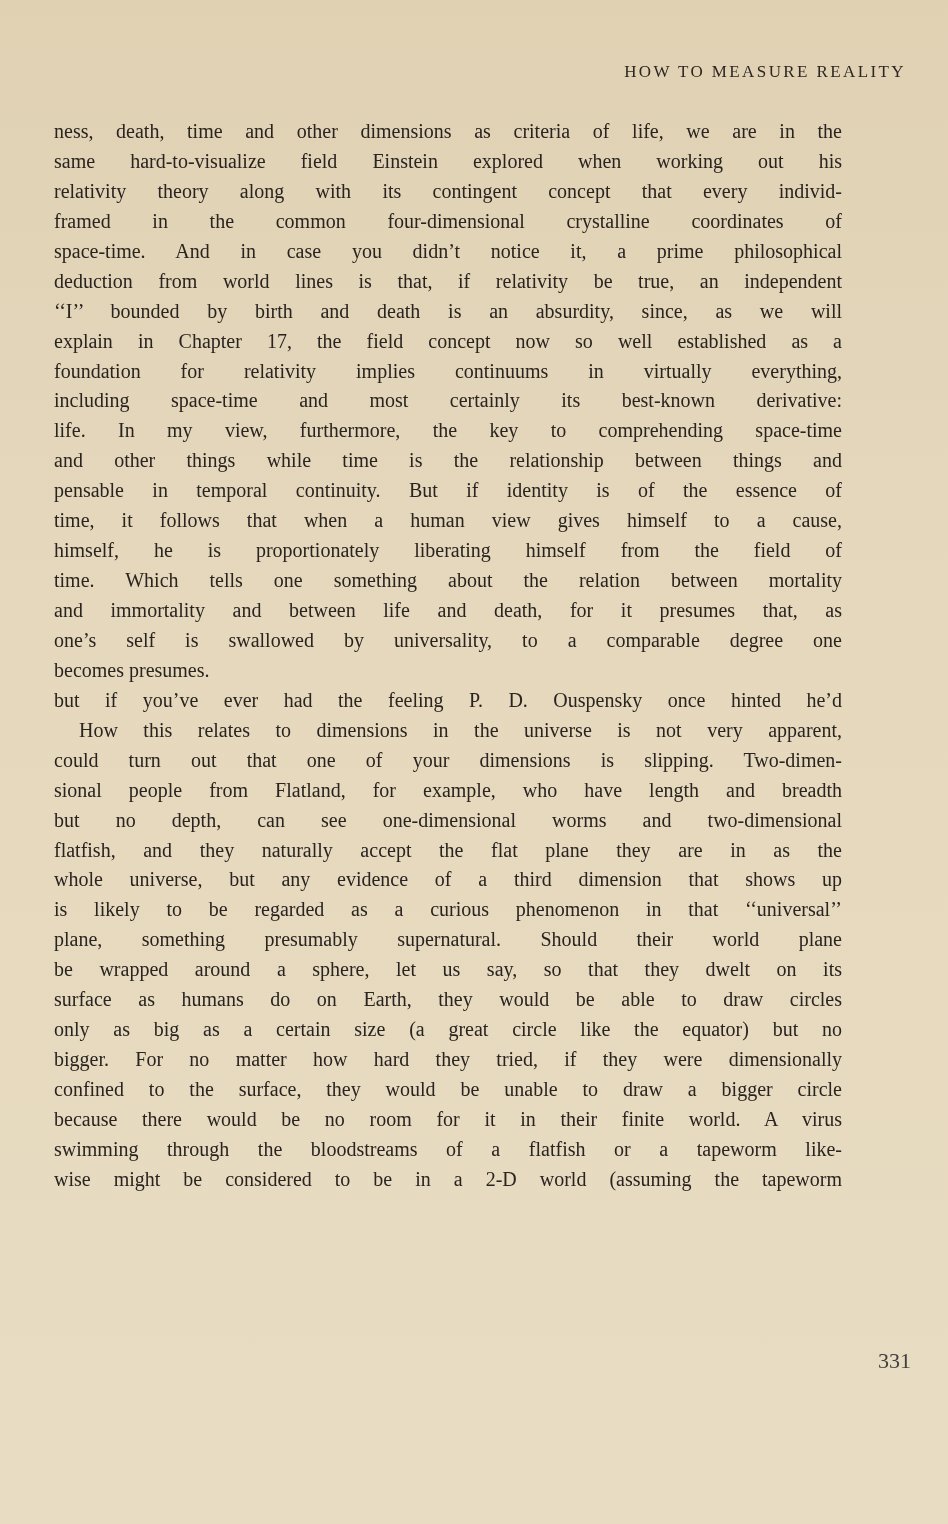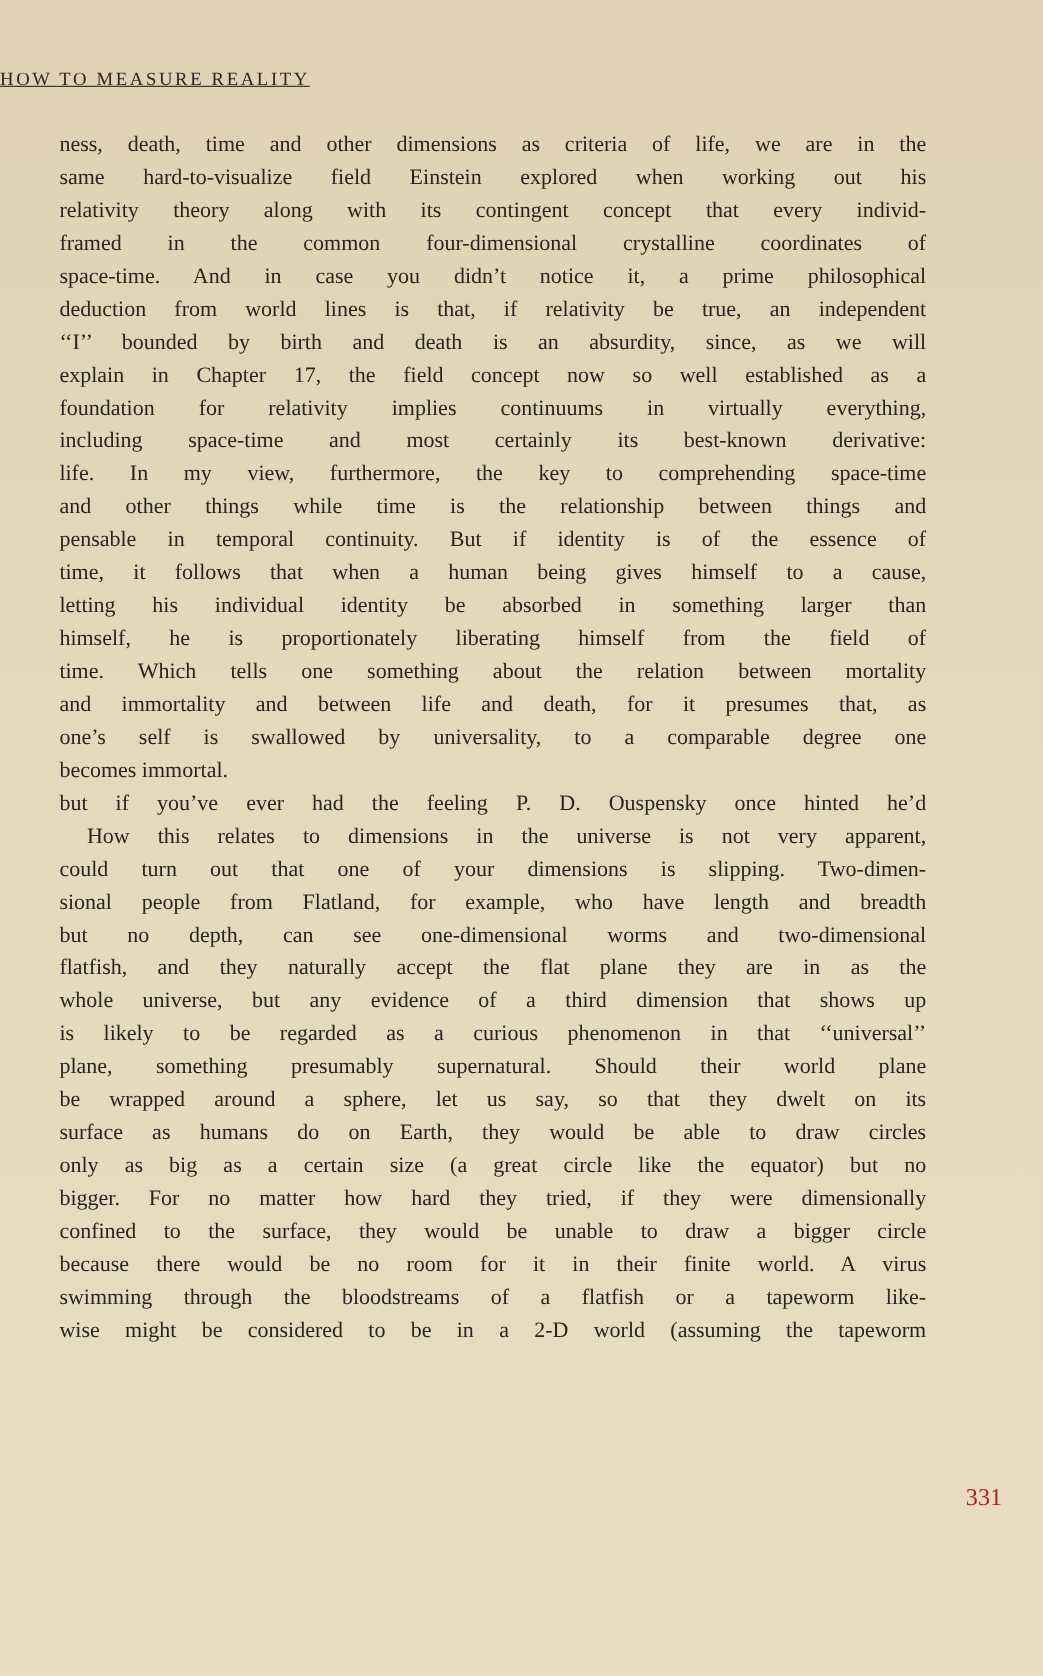--- a/index.html
+++ b/index.html
@@ -14,25 +14,24 @@
     position: relative;
     overflow: hidden;
     font-family: "Liberation Serif", "DejaVu Serif", serif;
     color: #2a2420;
   }
   .running-head {
     position: absolute;
     top: 62px;
     left: 0;
     width: 906px;
-    text-align: left;
+    text-align: right;
     font-size: 17px;
     letter-spacing: 2.4px;
     color: #2d2622;
-    text-decoration: underline;
   }
   .body-text {
     position: absolute;
     top: 117px;
     left: 54px;
     width: 788px;
     font-size: 20px;
   }
   .line {
     display: block;
@@ -46,21 +45,21 @@
     text-align-last: left;
   }
   .line.indent {
     text-indent: 25px;
   }
   .folio {
     position: absolute;
     top: 1348px;
     left: 878px;
     font-size: 22px;
-    color: #b91c1c;
+    color: #404040;
   }
 </style>
 </head>
 <body>
 
 <div class="running-head">HOW TO MEASURE REALITY</div>
 
 <div class="body-text">
   <div class="paragraph">
       <span class="line">ness, death, time and other dimensions as criteria of life, we are in the</span>
@@ -69,27 +68,26 @@
       <span class="line">framed in the common four-dimensional crystalline coordinates of</span>
       <span class="line">space-time.  And in case you didn’t notice it, a prime philosophical</span>
       <span class="line">deduction from world lines is that, if relativity be true, an independent</span>
       <span class="line">‘‘I’’ bounded by birth and death is an absurdity, since, as we will</span>
       <span class="line">explain in Chapter 17, the field concept now so well established as a</span>
       <span class="line">foundation for relativity implies continuums in virtually everything,</span>
       <span class="line">including space-time and most certainly its best-known derivative:</span>
       <span class="line">life.  In my view, furthermore, the key to comprehending space-time</span>
       <span class="line">and other things while time is the relationship between things and</span>
       <span class="line">pensable in temporal continuity.  But if identity is of the essence of</span>
-      <span class="line">time, it follows that when a human being gives himself to a cause,</span>
-      <span class="line">letting his individual identity be absorbed in something larger than</span>
+      <span class="line">time, it follows that when a human view gives himself to a cause,</span>
       <span class="line">himself, he is proportionately liberating himself from the field of</span>
       <span class="line">time.  Which tells one something about the relation between mortality</span>
       <span class="line">and immortality and between life and death, for it presumes that, as</span>
       <span class="line">one’s self is swallowed by universality, to a comparable degree one</span>
-      <span class="line last">becomes immortal.</span>
+      <span class="line last">becomes presumes.</span>
     </div>
   <div class="paragraph">
       <span class="line">but if you’ve ever had the feeling P. D. Ouspensky once hinted he’d</span>
       <span class="line indent">How this relates to dimensions in the universe is not very apparent,</span>
       <span class="line">could turn out that one of your dimensions is slipping.  Two-dimen-</span>
       <span class="line">sional people from Flatland, for example, who have length and breadth</span>
       <span class="line">but no depth, can see one-dimensional worms and two-dimensional</span>
       <span class="line">flatfish, and they naturally accept the flat plane they are in as the</span>
       <span class="line">whole universe, but any evidence of a third dimension that shows up</span>
       <span class="line">is likely to be regarded as a curious phenomenon in that ‘‘universal’’</span>

